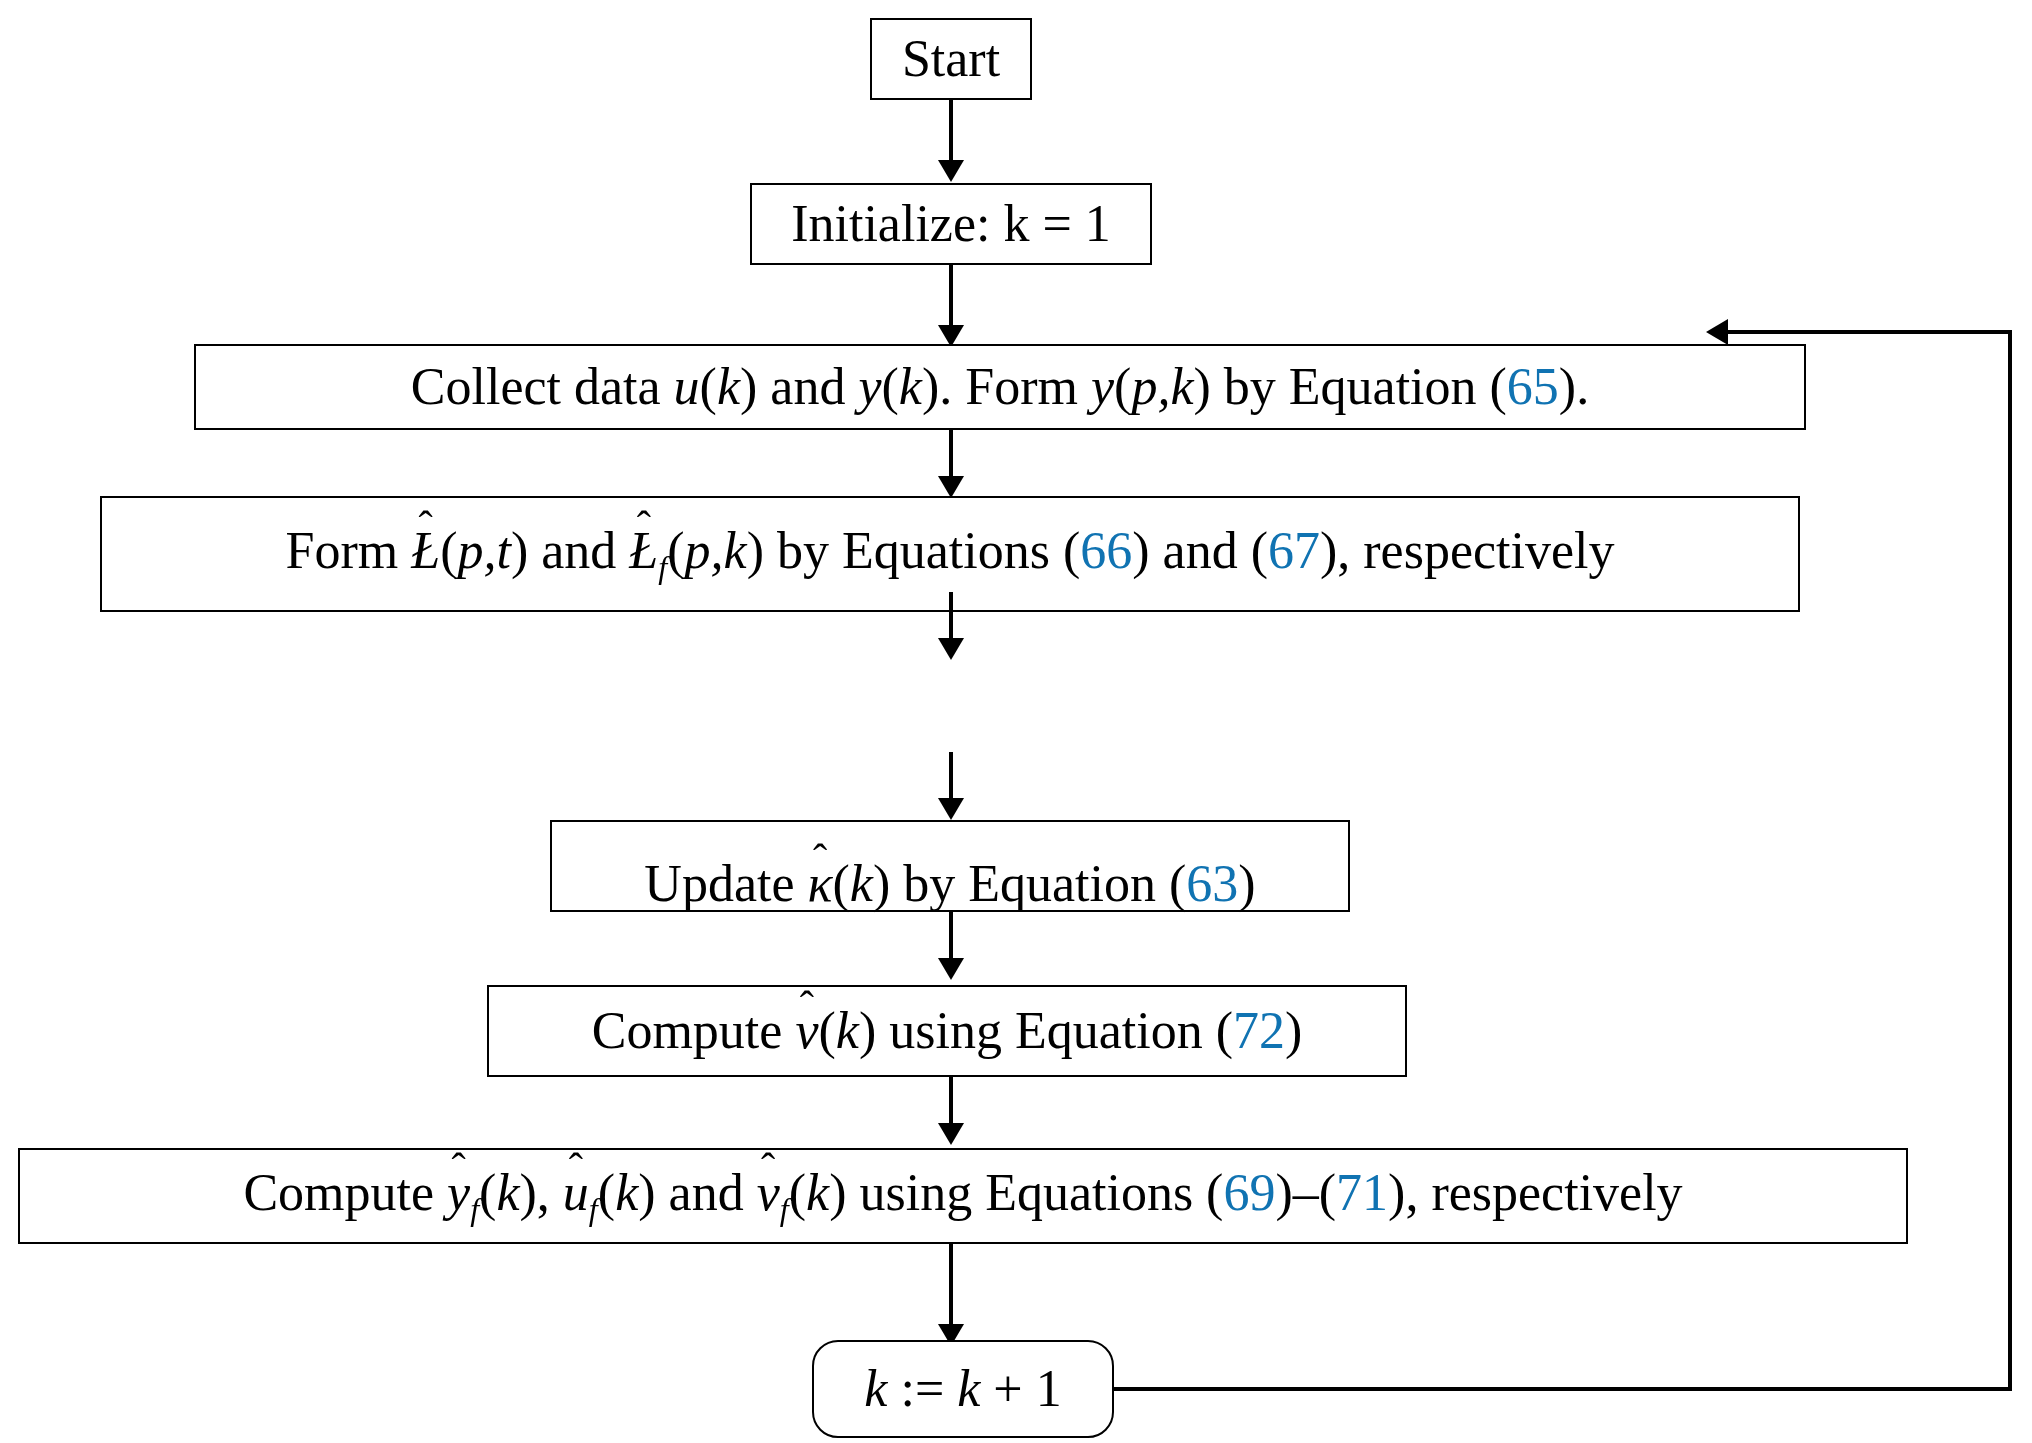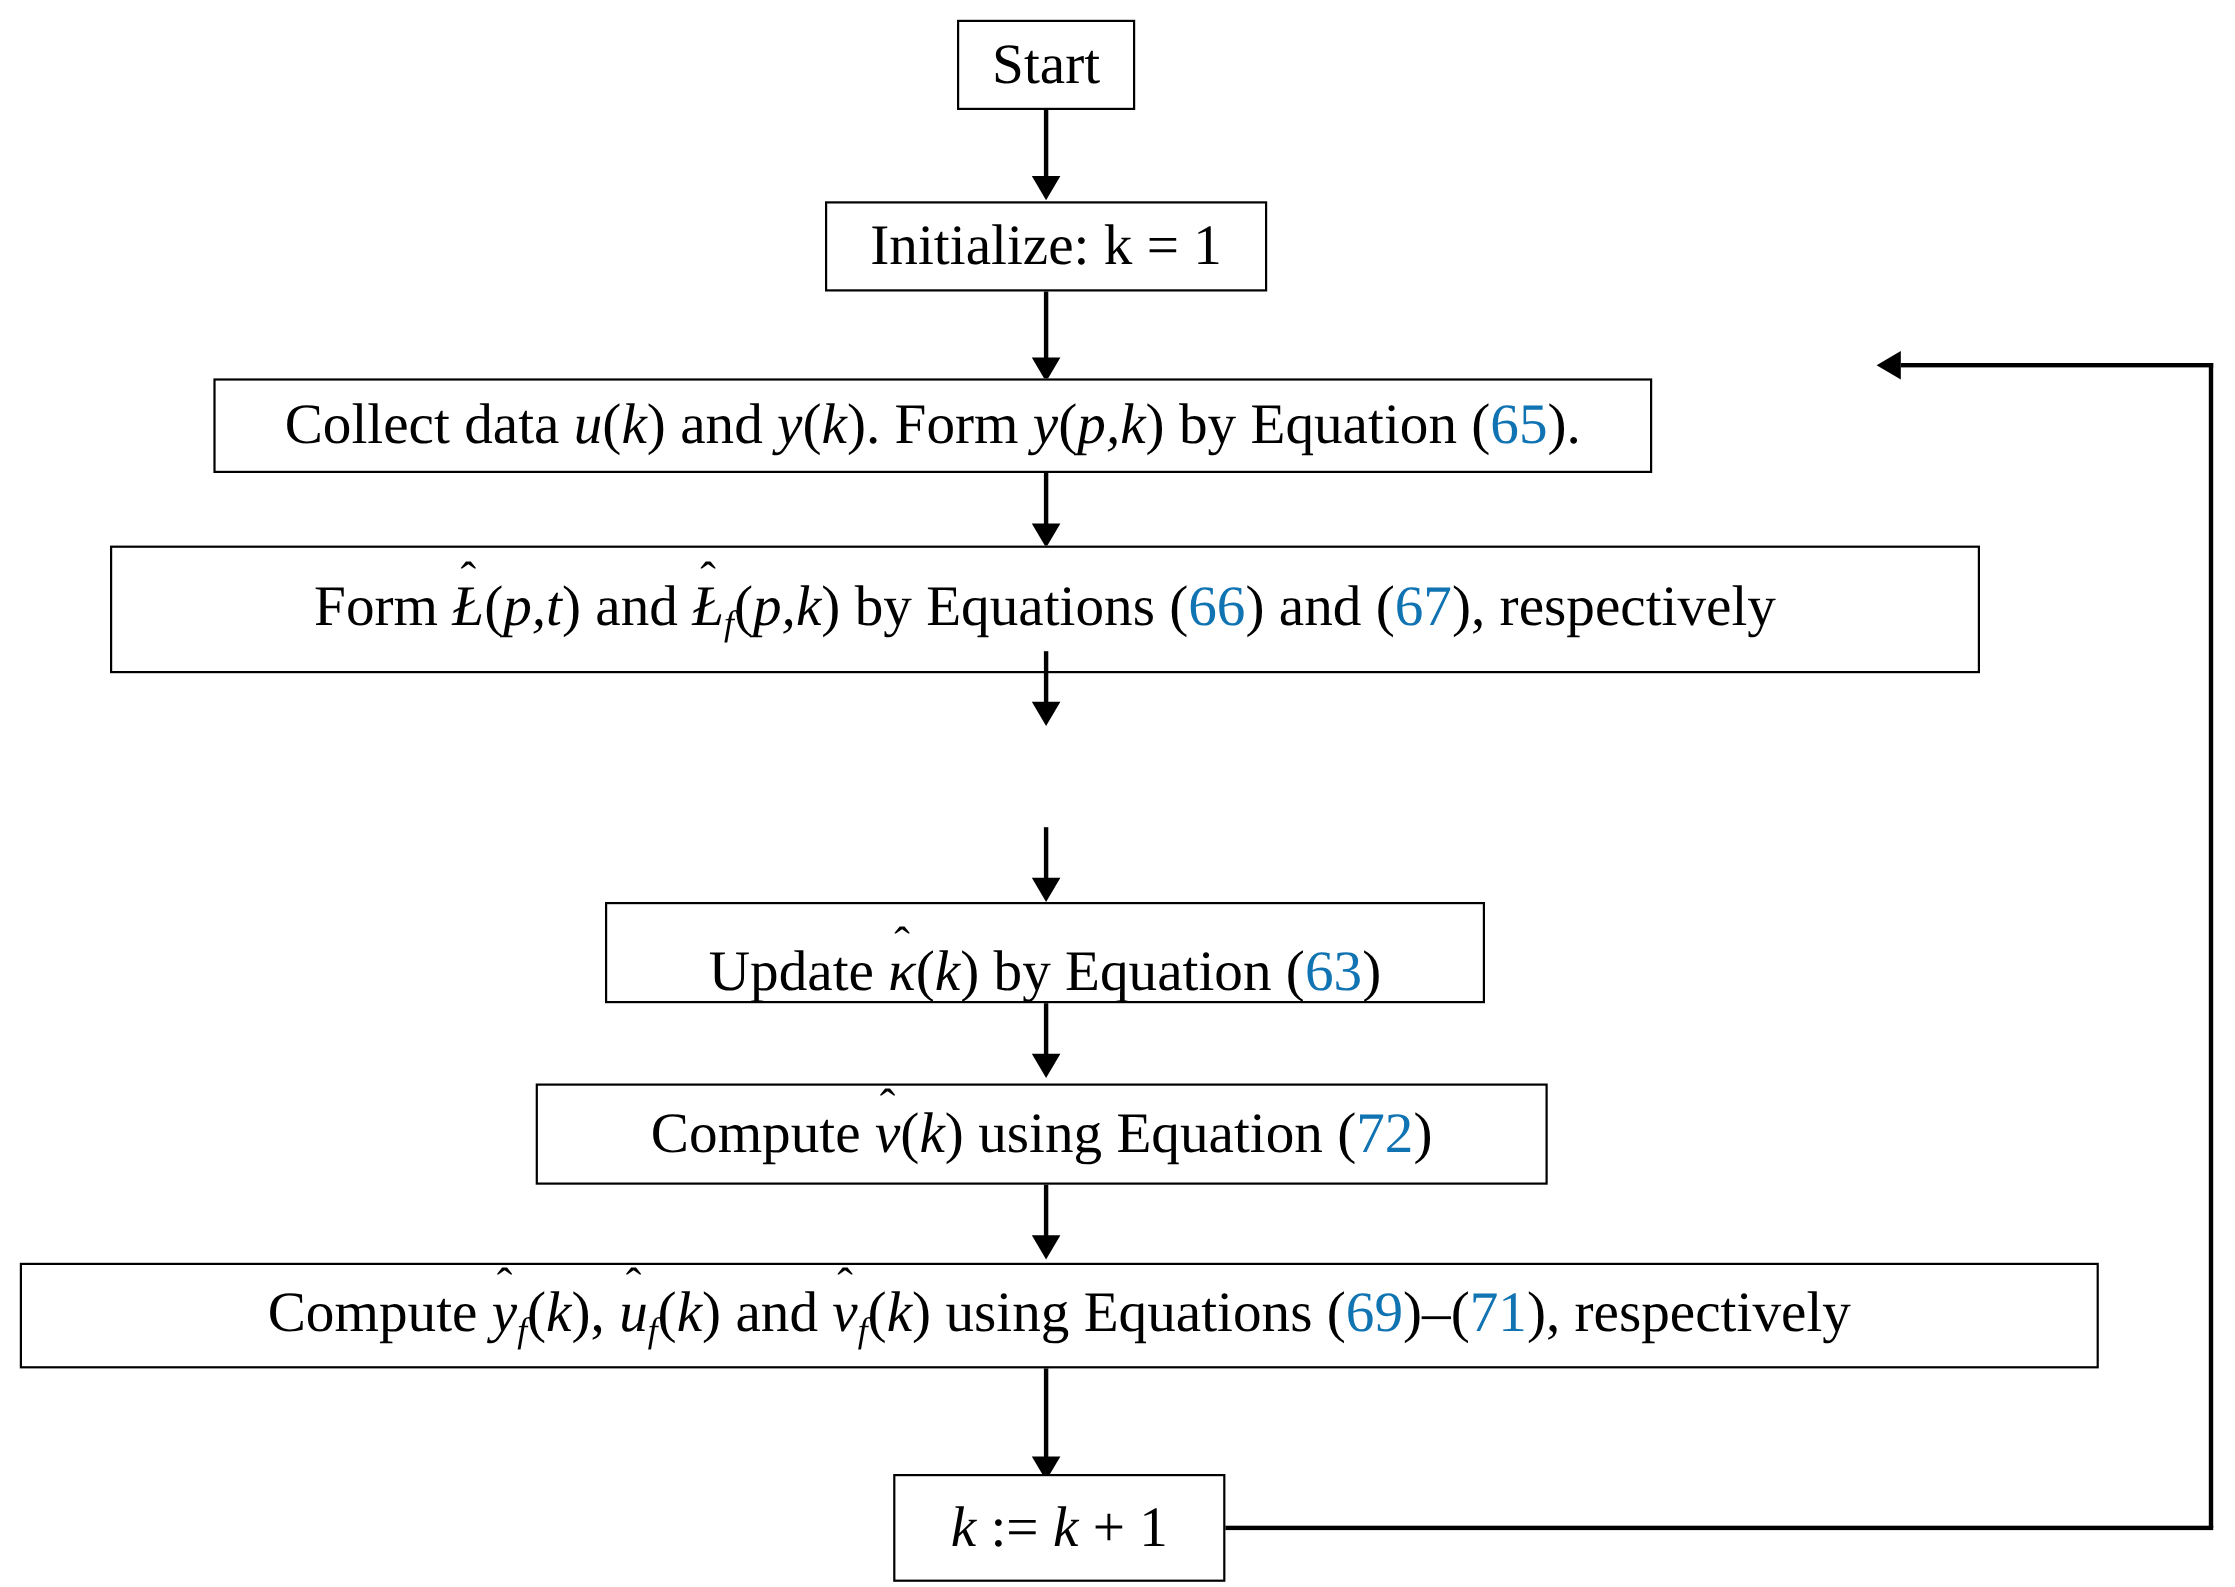--- a/index.html
+++ b/index.html
@@ -96,21 +96,21 @@
   <div class="vline" style="left:949px; top:100px; height:62px;"></div>
   <div class="arrow-down" style="left:938px; top:160px;"></div>
 
   <div class="node" style="left:750px; top:183px; width:402px; height:82px;align-items:center;">
     <span class="txt">Initialize: k = 1</span>
   </div>
 
   <div class="vline" style="left:949px; top:265px; height:62px;"></div>
   <div class="arrow-down" style="left:938px; top:325px;"></div>
 
-  <div class="node" style="left:194px; top:344px; width:1308px; height:86px;">
+  <div class="node" style="left:194px; top:344px; width:1612px; height:86px;">
     <span class="txt">
       <span>Collect data </span><span class="mi">u</span><span>(</span><span class="mi">k</span><span>) and </span><span class="mi">y</span><span>(</span><span class="mi">k</span><span>). Form </span><span class="mi">y</span><span>(</span><span class="mi">p</span><span class="mi">,</span><span class="mi">k</span><span>) by Equation (</span><span class="eqref">65</span><span>).</span>
     </span>
   </div>
 
   <div class="vline" style="left:949px; top:430px; height:48px;"></div>
   <div class="arrow-down" style="left:938px; top:476px;"></div>
 
   <div class="node" style="left:100px; top:496px; width:1700px; height:116px;">
     <span class="txt">
@@ -145,21 +145,21 @@
 
   <div class="node" style="left:18px; top:1148px; width:1890px; height:96px;">
     <span class="txt">
       <span>Compute </span><span class="hatwrap mi"><span class="hatmark">ˆ</span><span>y</span></span><span class="sub">f</span><span>(</span><span class="mi">k</span><span>), </span><span class="hatwrap mi"><span class="hatmark">ˆ</span><span>u</span></span><span class="sub">f</span><span>(</span><span class="mi">k</span><span>) and </span><span class="hatwrap mi"><span class="hatmark">ˆ</span><span>v</span></span><span class="sub">f</span><span>(</span><span class="mi">k</span><span>) using Equations (</span><span class="eqref">69</span><span>)–(</span><span class="eqref">71</span><span>), respectively</span>
     </span>
   </div>
 
   <div class="vline" style="left:949px; top:1244px; height:82px;"></div>
   <div class="arrow-down" style="left:938px; top:1324px;"></div>
 
-  <div class="node" style="left:812px; top:1340px; width:302px; height:98px;">
+  <div class="node" style="left:812px; top:1340px; width:302px; height:98px;border-radius:26px;">
     <span class="txt">
       <span class="mi">k</span><span> := </span><span class="mi">k</span><span> + 1</span>
     </span>
   </div>
 
   <div class="hline" style="left:1114px; top:1387px; width:898px;"></div>
   <div class="vline" style="left:2008px; top:330px; height:1059px;"></div>
   <div class="hline" style="left:1728px; top:330px; width:284px;"></div>
   <div class="arrow-left" style="left:1706px; top:319px;"></div>
 

